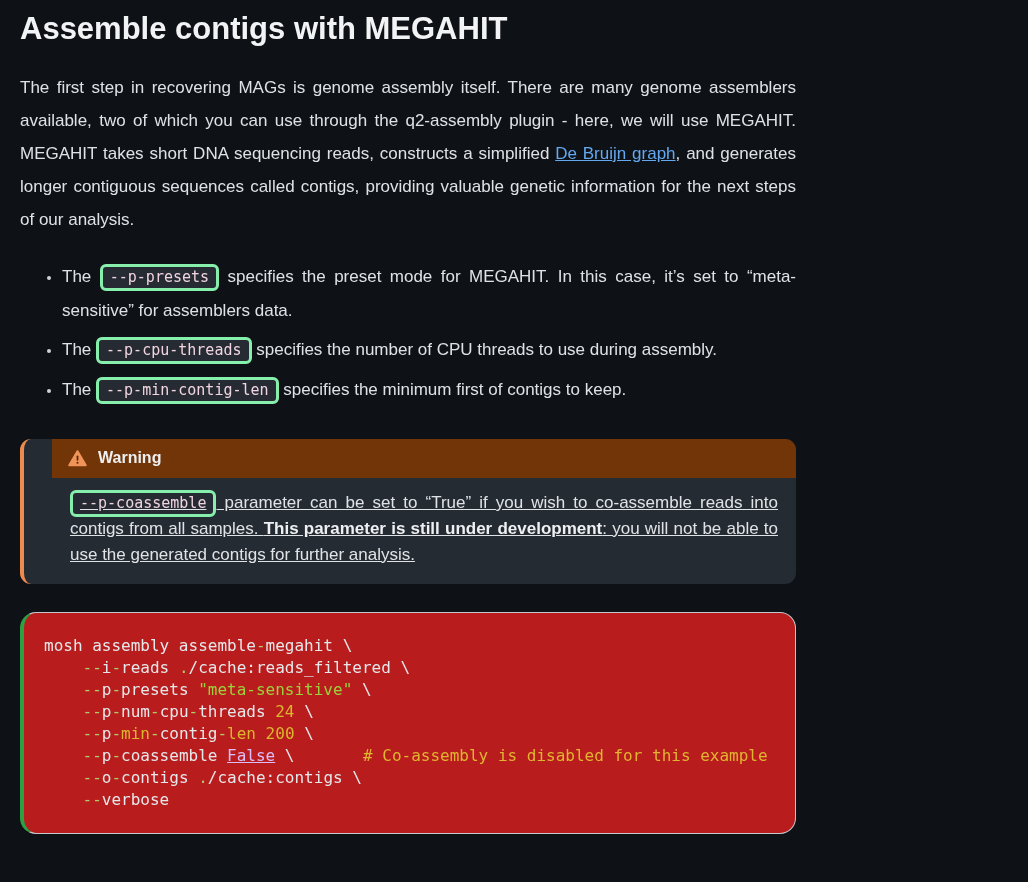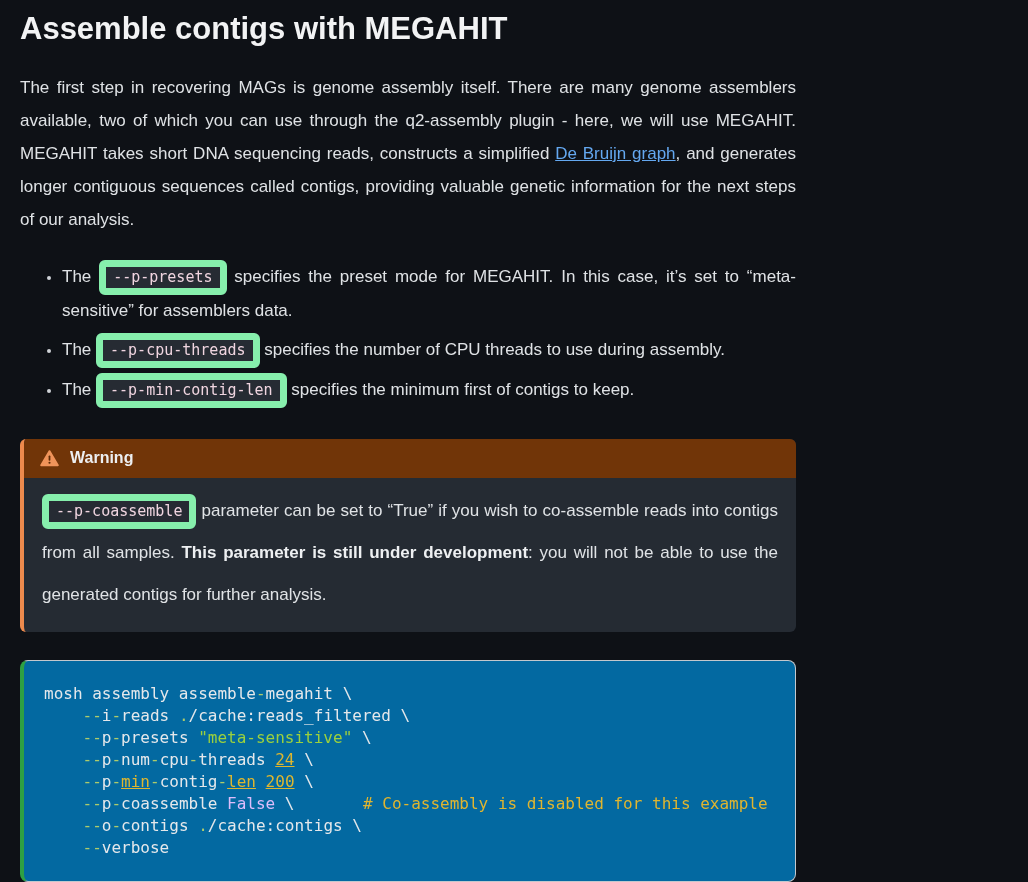--- a/index.html
+++ b/index.html
@@ -21,55 +21,55 @@
     margin:0; padding:0 0 0 42px; list-style:disc;
   }
   ul.bullet-list li {
     font-size:17px; line-height:33px; text-align:justify;
     margin:0 0 6px 0; color:#dfe2e5;
   }
   ul.bullet-list li::marker { color:#cfd3d7; font-size:0.85em; }
   code.inline-code {
     font-family:"DejaVu Sans Mono", monospace;
     font-size:15px; color:#f0d5e0;
-    background:#262b33; border:7px solid #86efac; border-radius:6px;
+    background:#262b33; border:3px solid #86efac; border-radius:6px;
     padding:1px 7px 2px 7px; white-space:nowrap;
   }
   a.link { color:#64a8f0; cursor:pointer; }
   strong { color:#eef0f2; }
 
   .warning {
     margin:32px 0 28px 0; background:#252b33;
-    border-left:4px solid #ed8a4d; border-radius:6px; overflow:hidden;
+    border-left:4px solid #ed8a4d; border-radius:11px; overflow:hidden;padding-left:28px;
   }
   .warning-header {
     display:flex; align-items:center; gap:11px;
     background:#713508; padding:10px 16px;
   }
   .warning-title { font-size:16px; font-weight:700; color:#edeff1; }
   .warning-body {
-    padding:12px 18px 16px 18px; font-size:17px; line-height:42px;
-    text-align:justify; color:#e0e3e6;
+    padding:12px 18px 16px 18px; font-size:17px; line-height:26px;
+    text-align:justify; color:#e0e3e6;text-decoration:underline;
   }
 
   pre.codeblock {
     margin:0 0 26px 0; box-sizing:border-box;
-    background:#0369a1;
+    background:#b91c1c;
     border:1px solid #c3c8cd; border-left:4px solid #2ea043;
-    border-radius:8px; padding:22px 20px;
+    border-radius:16px; padding:22px 20px;
     font-family:"DejaVu Sans Mono", monospace;
     font-size:16px; line-height:22px; color:#e5e8eb;
     white-space:pre; overflow:hidden;
   }
   .code-line { min-height:22px; }
   .tok-pl { color:#e5e8eb; }
   .tok-op { color:#aecb6b; }
   .tok-str { color:#9cd13d; }
-  .tok-num { color:#ddb62f;text-decoration:underline; }
-  .tok-kw { color:#dcbdfb; }
+  .tok-num { color:#ddb62f; }
+  .tok-kw { color:#dcbdfb;text-decoration:underline; }
   .tok-cm { color:#e0b52f;margin-left:30px; }
 
   ul.outro-list { margin:0; }
 </style>
 </head>
 <body>
 
 <div class="page">
 
   <h1 class="page-title">Assemble contigs with MEGAHIT</h1>

